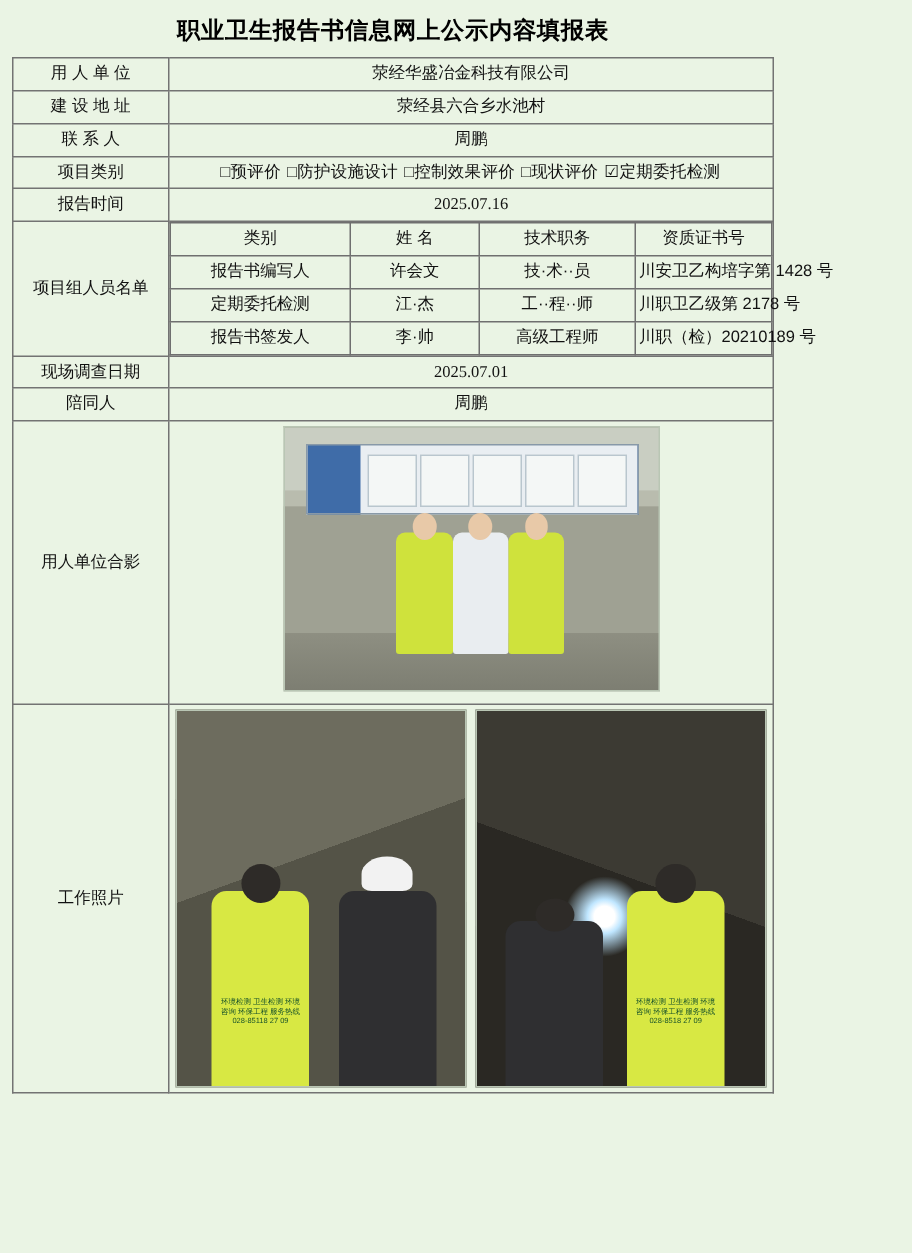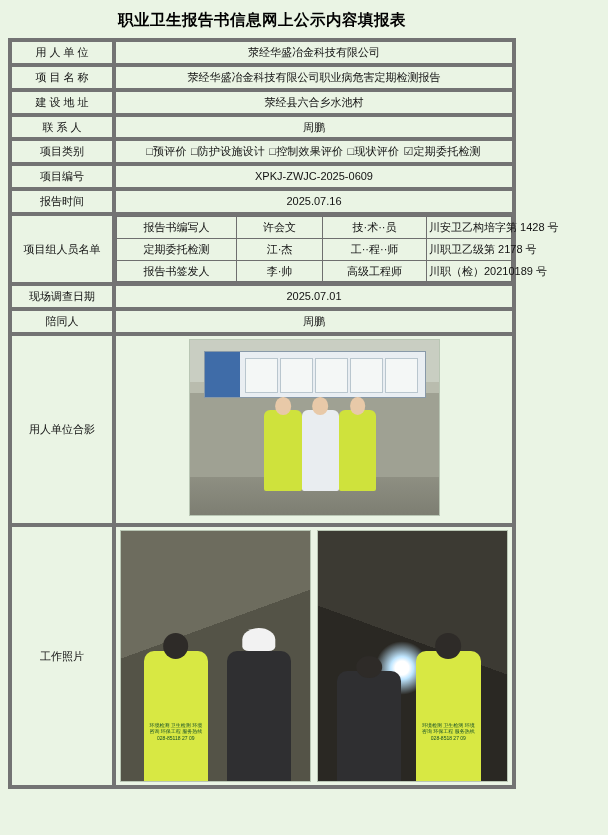--- a/index.html
+++ b/index.html
@@ -29,35 +29,36 @@
     letter-spacing: 0.5px;
     padding: 4px 0 7px 0;
     color: #000;
   }
   table.main {
     width: 100%;
     border-collapse: collapse;
     table-layout: fixed;
   }
   table.main td {
-    border: 4px solid #737373;
+    border: 1px solid #737373;
     padding: 3px 4px;
     text-align: center;
     vertical-align: middle;
     font-size: 11px;
     line-height: 1.35;
     color: #111;
   }
   td.label {
     width: 104px;
     font-weight: normal;
     white-space: nowrap;
   }
   td.value {
     text-align: center;
+    font-family: Liberation Serif, serif;
   }
   .typeline {
     letter-spacing: 0.2px;
     font-size: 11px;
   }
   .typeline .opt {
     margin-right: 1px;
   }
   table.inner {
     width: 100%;
@@ -196,54 +197,52 @@
     <colgroup>
       <col style="width:104px">
       <col>
     </colgroup>
     <tbody>
       <tr>
         <td class="label">用 人 单 位</td>
         <td class="value">荥经华盛冶金科技有限公司</td>
       </tr>
       <tr>
-        <td class="label">项 目 名 称</td>
-        <td class="value">荥经华盛冶金科技有限公司职业病危害定期检测报告</td>
-      </tr>
-      <tr>
         <td class="label">建 设 地 址</td>
         <td class="value">荥经县六合乡水池村</td>
       </tr>
       <tr>
         <td class="label">联 系 人</td>
         <td class="value">周鹏</td>
       </tr>
       <tr>
         <td class="label">项目类别</td>
         <td class="value typeline" id="type-options"><span class="opt"><span>□</span><span>预评价</span></span> <span class="opt"><span>□</span><span>防护设施设计</span></span> <span class="opt"><span>□</span><span>控制效果评价</span></span> <span class="opt"><span>□</span><span>现状评价</span></span> <span class="opt"><span>☑</span><span>定期委托检测</span></span></td>
-      </tr>
-      <tr>
-        <td class="label">项目编号</td>
-        <td class="value">XPKJ-ZWJC-2025-0609</td>
       </tr>
       <tr>
         <td class="label">报告时间</td>
         <td class="value">2025.07.16</td>
       </tr>
       <tr>
         <td class="label">项目组人员名单</td>
         <td style="padding:0">
           <table class="inner">
             <colgroup>
               <col style="width:120px">
               <col style="width:86px">
               <col style="width:104px">
               <col>
             </colgroup>
             <tbody id="team-body">
+                <tr>
+                  <td class="nowrap">类别</td>
+                  <td class="nowrap">姓 名</td>
+                  <td class="nowrap">技术职务</td>
+                  <td class="nowrap">资质证书号</td>
+                </tr>
                 <tr>
                   <td class="nowrap">报告书编写人</td>
                   <td class="nowrap">许会文</td>
                   <td class="nowrap">技·术··员</td>
                   <td class="nowrap">川安卫乙构培字第 1428 号</td>
                 </tr>
                 <tr>
                   <td class="nowrap">定期委托检测</td>
                   <td class="nowrap">江·杰</td>
                   <td class="nowrap">工··程··师</td>

